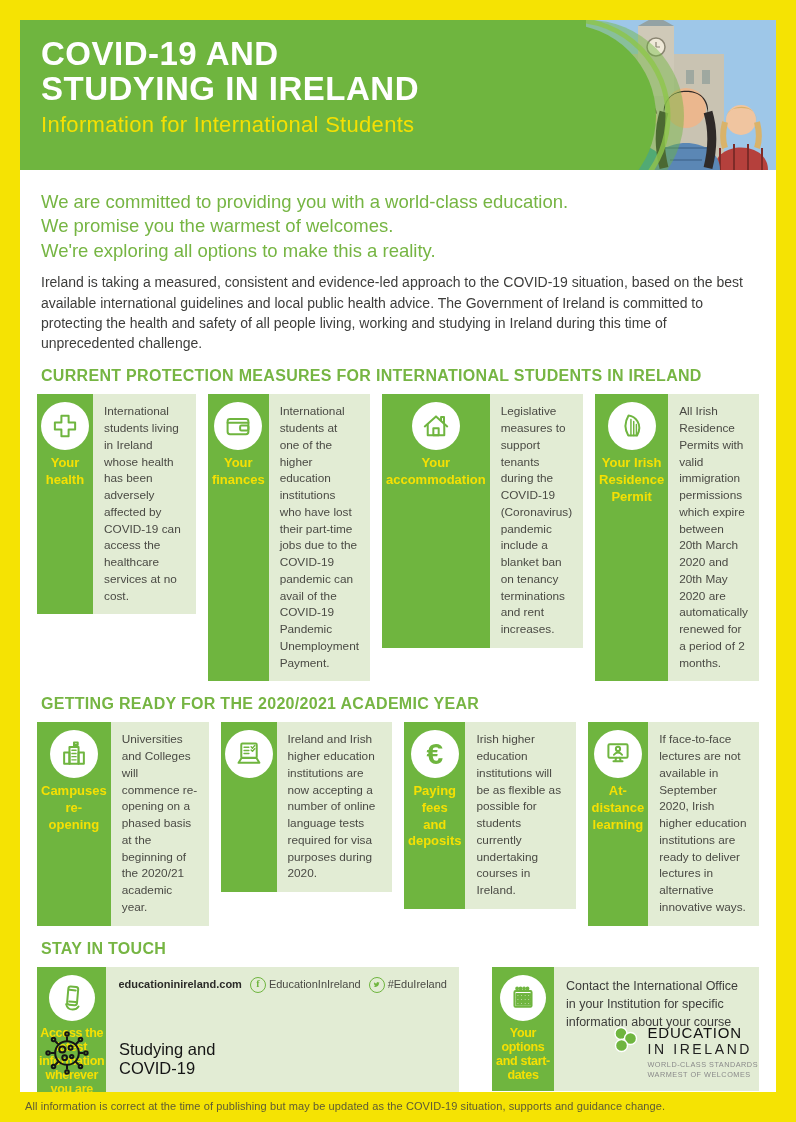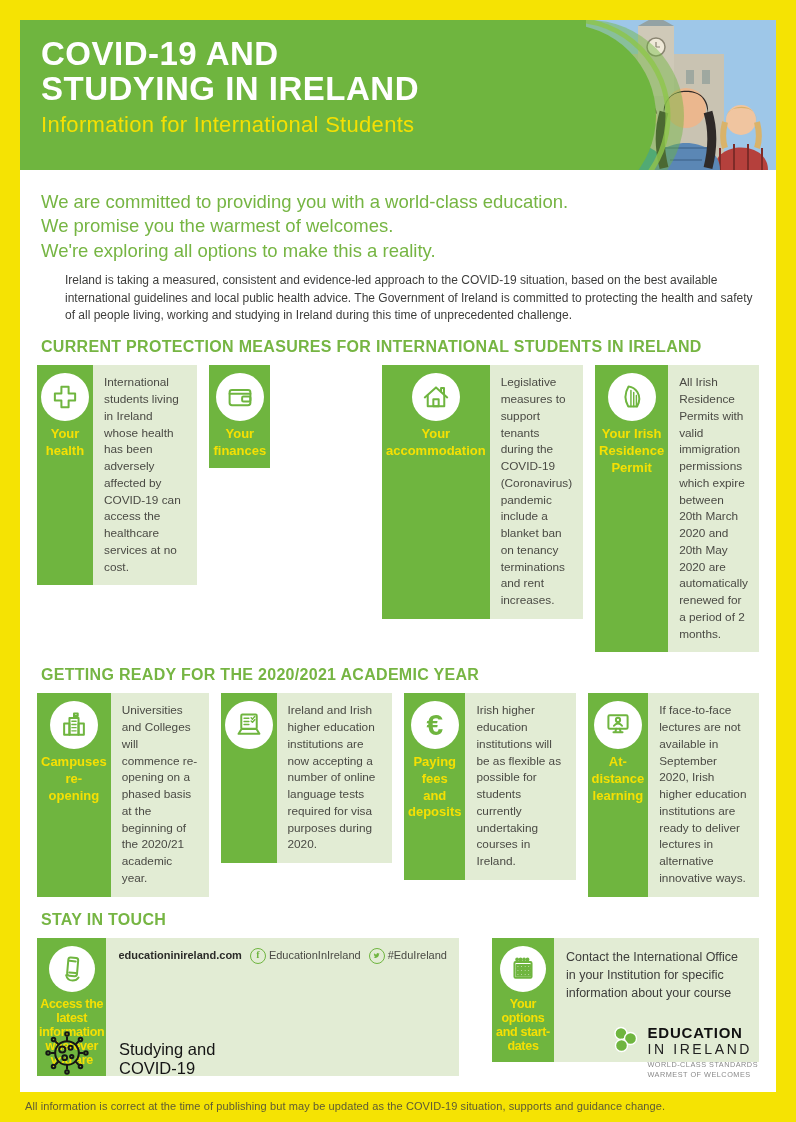--- a/index.html
+++ b/index.html
@@ -19,21 +19,21 @@
   }
   
   .header { height:150px; background:#6FB53F; position:relative; overflow:hidden; }
   .header-text { position:absolute; left:21px; top:16px; z-index:3; }
   .h-title { color:#ffffff; font-size:33px; font-weight:bold; line-height:1.07; letter-spacing:.5px; }
   .h-sub   { color:#F5E003; font-size:22px; margin-top:5px; letter-spacing:.3px; }
   .header-photo { position:absolute; right:0; top:0; width:190px; height:150px; }
   
   .intro { padding:20px 21px 0; }
   .intro-green { color:#76B543; font-size:18.5px; line-height:1.32; }
-  .intro-para  { margin-top:9px; color:#3D3D3B; font-size:12px; line-height:1.45; max-width:716px;margin-left:24px; }
+  .intro-para  { margin-top:9px; color:#3D3D3B; font-size:14px; line-height:1.45; max-width:716px; }
   
   .section-heading {
     margin:14px 21px 9px; color:#76B543; font-size:16px;
     font-weight:bold; letter-spacing:.3px;
   }
   .card-grid {
     display:grid; grid-template-columns:repeat(4,1fr);
     gap:12px; padding:0 17px; align-items:start;
   }
   .card { display:flex; flex-direction:row; }
@@ -74,21 +74,21 @@
   }
   .f-covid { display:flex; align-items:flex-end; gap:26px; flex:1; }
   .f-covid svg { width:52px; height:52px; }
   .f-covid-text { font-size:16.5px; color:#151515; line-height:1.18; }
   .f-dept { display:flex; align-items:center; gap:9px; margin-right:48px; }
   .f-dept svg { width:22px; height:34px; }
   .dept-text { font-family:"Liberation Serif", serif; font-size:10.5px; color:#2E6B52; line-height:1.22; }
   .dept-text .b { font-weight:bold; }
   .f-eii { display:flex; align-items:flex-start; gap:7px; }
   .f-eii svg { width:30px; height:30px; }
-  .eii-l1 { font-size:15px; font-weight:bold; color:#111; letter-spacing:.8px; line-height:1.05; }
+  .eii-l1 { font-size:15px; font-weight:normal; color:#111; letter-spacing:.8px; line-height:1.05; }
   .eii-l2 { font-size:14px; color:#222; letter-spacing:2.6px; line-height:1.15; }
   .eii-small { font-size:7.3px; color:#8A8A8A; letter-spacing:.5px; margin-top:3px; line-height:1.35; }
   
   .disclaimer {
     position:absolute; left:25px; top:1100px;
     font-size:11px; color:#5E5B34; letter-spacing:.1px;
   }
   svg.g { stroke:#6FB53F; fill:none; stroke-width:1.5; stroke-linecap:round; stroke-linejoin:round; }
 </style>
 </head>
@@ -166,20 +166,21 @@
             <rect x="4.2" y="6.8" width="15.6" height="11.4" rx="1.8"></rect>
             <path d="M4.2 9.6h15.6"></path>
             <rect x="13.6" y="11.6" width="6.2" height="3.8" rx="0.9"></rect>
           </svg>
         </div>
         <div class="card-title">
           <span style="display:block">Your</span>
           <span style="display:block">finances</span>
         </div>
       </div>
+      <div class="card-body">International students at one of the higher education institutions who have lost their part-time jobs due to the COVID-19 pandemic can avail of the COVID-19 Pandemic Unemployment Payment.</div>
     </div>
 
     <div class="card">
       <div class="card-head">
         <div class="icon-circle">
           <svg class="g" viewBox="0 0 24 24">
             <path d="M3.6 12.3 12 4.8l8.4 7.5"></path>
             <path d="M5.8 10.6V19h12.4v-8.4"></path>
             <rect x="10" y="13.6" width="4" height="5.4"></rect>
             <path d="M15.8 7.6V5.2h2.2v4.3"></path>

